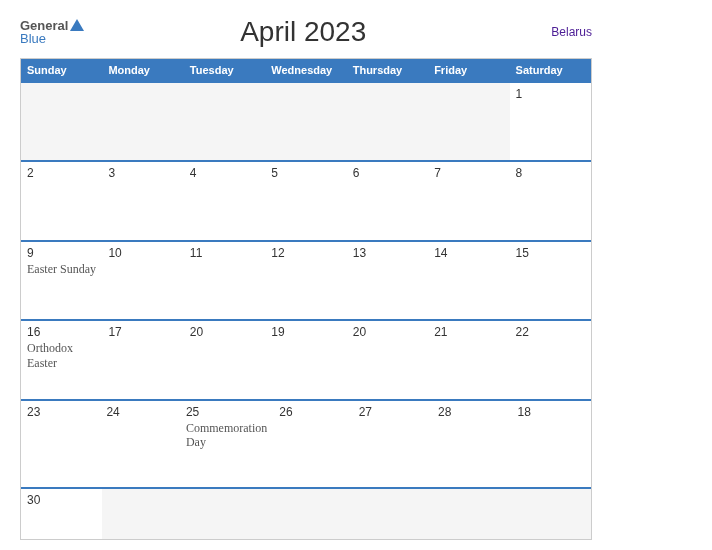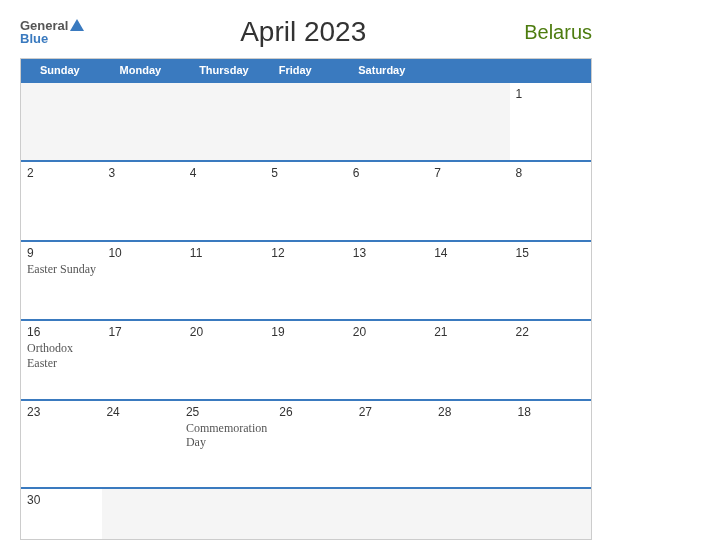--- a/index.html
+++ b/index.html
@@ -30,21 +30,21 @@
       flex-direction: column;
       line-height: 1;
     }
     .logo-general {
       font-size: 13px;
       font-weight: bold;
       color: #555;
     }
     .logo-blue {
       font-size: 13px;
-      font-weight: bold;
+      font-weight: normal;
       color: #3a7abf;
     }
     .logo-line {
       display: flex;
       align-items: center;
       gap: 2px;
     }
     .logo-triangle {
       width: 0;
       height: 0;
@@ -54,37 +54,36 @@
       margin-bottom: 1px;
     }
     .title {
       font-size: 28px;
       font-weight: normal;
       color: #333;
       text-align: center;
       flex: 1;
     }
     .country {
-      font-size: 20px;
-      color: #4d7c0f;
+      font-size: 12px;
+      color: #4c1d95;
       text-align: right;
       min-width: 70px;
     }
     
     .calendar {
       flex: 1;
       display: flex;
       flex-direction: column;
       border: 1px solid #ccc;
     }
     .cal-header {
       display: grid;
       grid-template-columns: repeat(7, 1fr);
       background: #3a7abf;
-      padding-left: 13px;
     }
     .cal-header-cell {
       color: #fff;
       font-size: 11px;
       font-weight: bold;
       padding: 5px 6px;
       text-align: left;
     }
     .cal-body {
       flex: 1;
@@ -145,20 +144,22 @@
       <span class="logo-blue">Blue</span>
     </div>
     <div class="title">April 2023</div>
     <div class="country">Belarus</div>
   </div>
 
   <div class="calendar">
     <div class="cal-header">
       <div class="cal-header-cell">Sunday</div>
       <div class="cal-header-cell">Monday</div>
+      <div class="cal-header-cell">Tuesday</div>
+      <div class="cal-header-cell">Wednesday</div>
       <div class="cal-header-cell">Thursday</div>
       <div class="cal-header-cell">Friday</div>
       <div class="cal-header-cell">Saturday</div>
     </div>
     <div class="cal-body">
 
       <div class="cal-row">
         <div class="cal-cell empty"></div>
         <div class="cal-cell empty"></div>
         <div class="cal-cell empty"></div>

